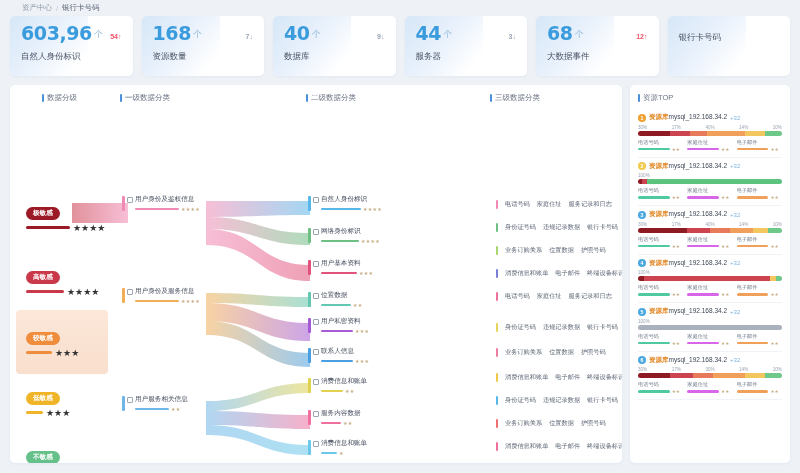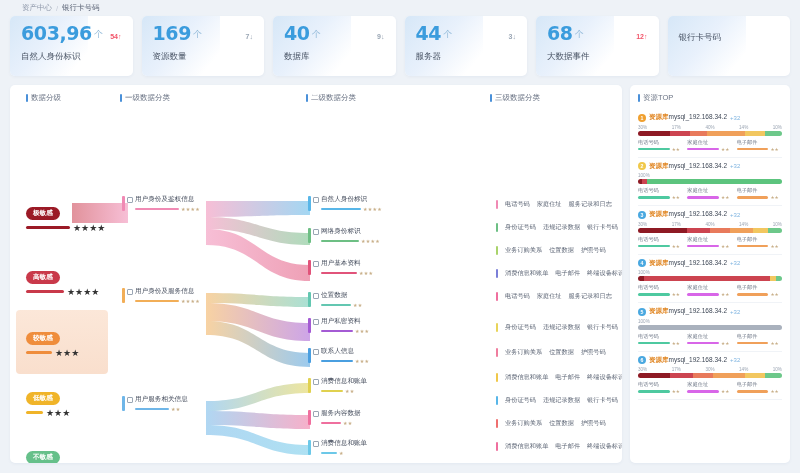--- a/index.html
+++ b/index.html
@@ -112,21 +112,21 @@
         <div class="row">
           <span class="val">603,96</span>
           <span class="unit">个</span>
           <span class="delta up">54↑</span>
         </div>
         <div class="label">自然人身份标识</div>
       </div>
       <div class="kpi">
         <div class="wash"></div>
         <div class="row">
-          <span class="val">169</span>
+          <span class="val">168</span>
           <span class="unit">个</span>
           <span class="delta down">7↓</span>
         </div>
         <div class="label">资源数量</div>
       </div>
       <div class="kpi">
         <div class="wash"></div>
         <div class="row">
           <span class="val">40</span>
           <span class="unit">个</span>
@@ -156,21 +156,21 @@
         <div class="wash"></div>
         <div class="label">银行卡号码</div>
       </div>
     </div>
 
   <div class="body">
 
     <div class="sankey-card">
 
       <div class="headers">
-        <div class="col-title" style="left:16px;">
+        <div class="col-title" style="left:32px;">
           <i class="bar"></i>
           <span>数据分级</span>
         </div>
         <div class="col-title" style="left:110px;">
           <i class="bar"></i>
           <span>一级数据分类</span>
         </div>
         <div class="col-title" style="left:296px;">
           <i class="bar"></i>
           <span>二级数据分类</span>

